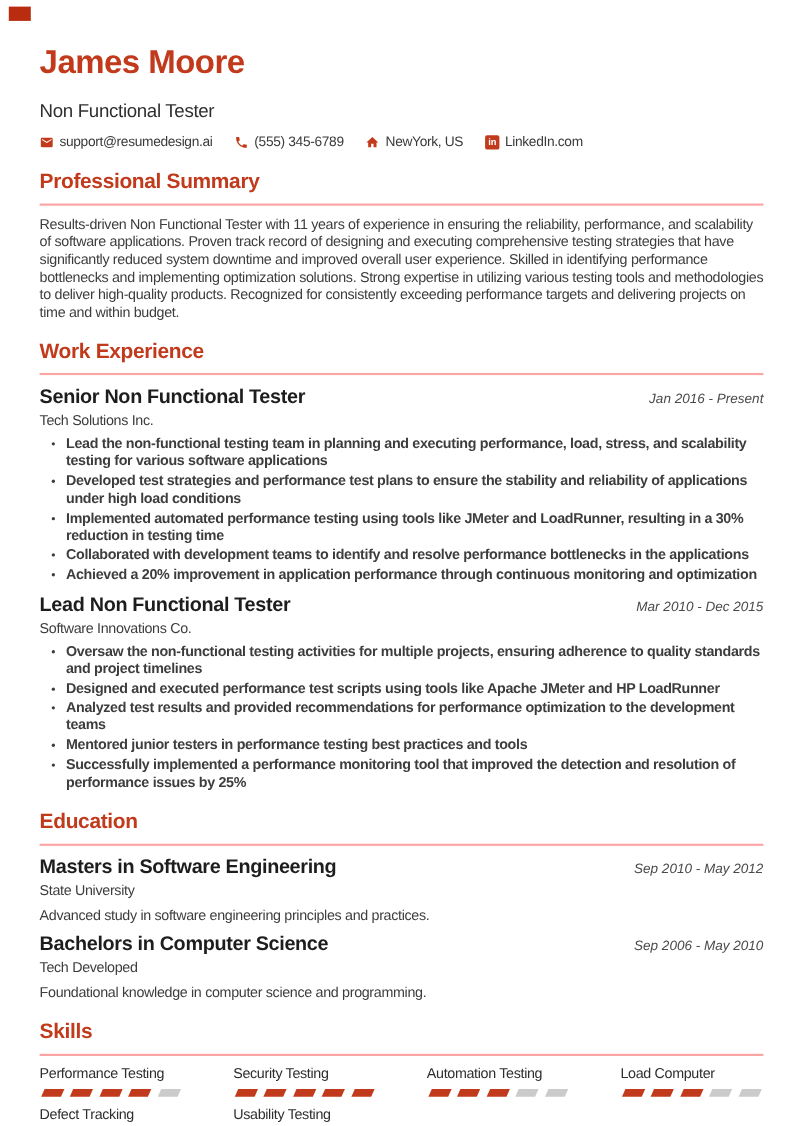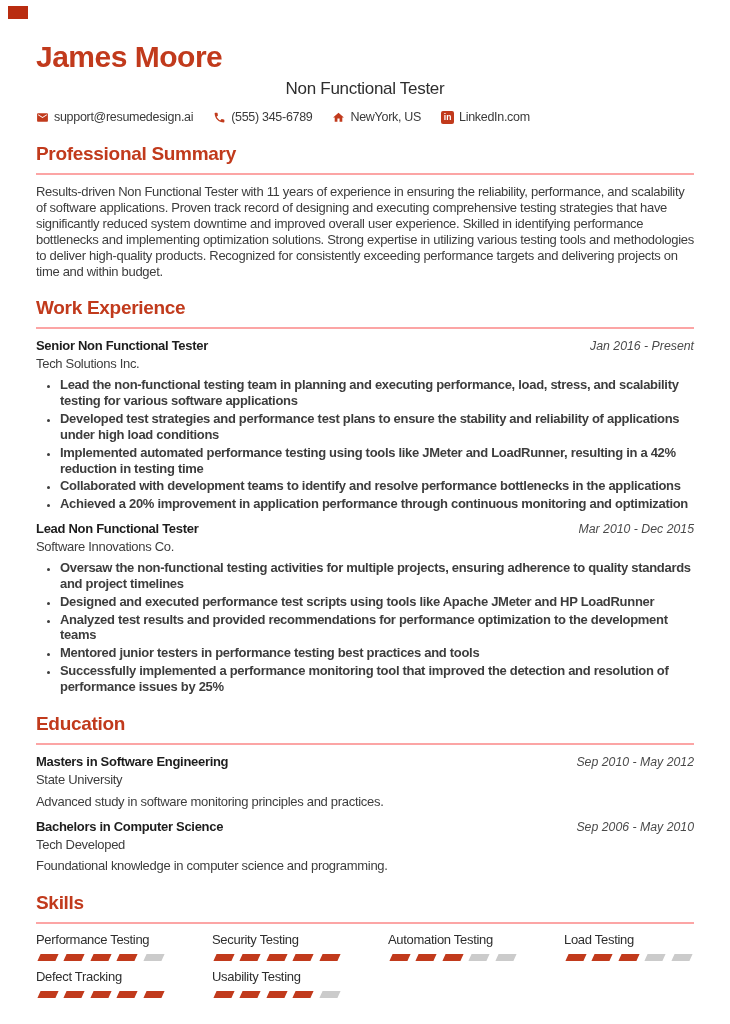--- a/index.html
+++ b/index.html
@@ -31,25 +31,24 @@
 
   
   .name {
     font-size: 30px;
     line-height: 34px;
     font-weight: bold;
     color: var(--accent, #c13a1c);
     letter-spacing: -0.5px;
   }
   .job-title-sub {
-    margin-top: 4px;
+    margin-top: 16px;
     font-size: 17px;
     line-height: 21px;
     color: #2e2e2e;
-    text-align: center;
   }
   .contact-row {
     margin-top: 11px;
     display: flex;
     align-items: center;
     gap: 20px;
     font-size: 12.5px;
     color: #3a3a3a;
   }
   .contact-item { display: flex; align-items: center; gap: 5px; }
@@ -81,21 +80,21 @@
   }
   .summary-text { margin-top: 9px; color: #3d3d3d; }
 
   
   .entry { margin-top: 9px; }
   .entry-head {
     display: flex;
     justify-content: space-between;
     align-items: baseline;
   }
-  .entry-title { font-size: 13px; font-weight: bold; color: #1d1d1d; }
+  .entry-title { font-size: 18px; font-weight: bold; color: #1d1d1d; }
   .entry-dates { font-size: 12.3px; font-style: italic; color: #4a4a4a; letter-spacing: 0; }
   .entry-sub { margin-top: 2px; color: #3d3d3d; }
   .bullets { margin-top: 5px; padding-left: 24px; list-style: disc; font-weight: bold; }
   .bullets li { margin-bottom: 2px; color: #3d3d3d; }
   .bullets li::marker { color: #3d3d3d; font-size: 11px; }
   .entry-desc { margin-top: 6px; color: #3d3d3d; }
 
   
   .skills-grid {
     margin-top: 8px;
@@ -165,21 +164,21 @@
 
     <div class="entry">
       <div class="entry-head">
         <span class="entry-title">Senior Non Functional Tester</span>
         <span class="entry-dates">Jan 2016 - Present</span>
       </div>
       <div class="entry-sub">Tech Solutions Inc.</div>
       <ul class="bullets">
         <li>Lead the non-functional testing team in planning and executing performance, load, stress, and scalability testing for various software applications</li>
         <li>Developed test strategies and performance test plans to ensure the stability and reliability of applications under high load conditions</li>
-        <li>Implemented automated performance testing using tools like JMeter and LoadRunner, resulting in a 42% reduction in testing time</li>
+        <li>Implemented automated performance testing using tools like JMeter and LoadRunner, resulting in a 30% reduction in testing time</li>
         <li>Collaborated with development teams to identify and resolve performance bottlenecks in the applications</li>
         <li>Achieved a 20% improvement in application performance through continuous monitoring and optimization</li>
       </ul>
     </div>
 
     <div class="entry">
       <div class="entry-head">
         <span class="entry-title">Lead Non Functional Tester</span>
         <span class="entry-dates">Mar 2010 - Dec 2015</span>
       </div>
@@ -196,21 +195,21 @@
 
   <div class="section">
     <h2 class="section-heading">Education</h2>
 
     <div class="entry">
       <div class="entry-head">
         <span class="entry-title">Masters in Software Engineering</span>
         <span class="entry-dates">Sep 2010 - May 2012</span>
       </div>
       <div class="entry-sub">State University</div>
-      <div class="entry-desc">Advanced study in software monitoring principles and practices.</div>
+      <div class="entry-desc">Advanced study in software engineering principles and practices.</div>
     </div>
 
     <div class="entry">
       <div class="entry-head">
         <span class="entry-title">Bachelors in Computer Science</span>
         <span class="entry-dates">Sep 2006 - May 2010</span>
       </div>
       <div class="entry-sub">Tech Developed</div>
       <div class="entry-desc">Foundational knowledge in computer science and programming.</div>
     </div>
@@ -243,21 +242,21 @@
         <div class="skill-name">Automation Testing</div>
         <div class="skill-bar">
             <span class="seg filled"></span>
             <span class="seg filled"></span>
             <span class="seg filled"></span>
             <span class="seg"></span>
             <span class="seg"></span>
           </div>
       </div>
       <div class="skill">
-        <div class="skill-name">Load Testing</div>
+        <div class="skill-name">Load Computer</div>
         <div class="skill-bar">
             <span class="seg filled"></span>
             <span class="seg filled"></span>
             <span class="seg filled"></span>
             <span class="seg"></span>
             <span class="seg"></span>
           </div>
       </div>
       <div class="skill">
         <div class="skill-name">Defect Tracking</div>

